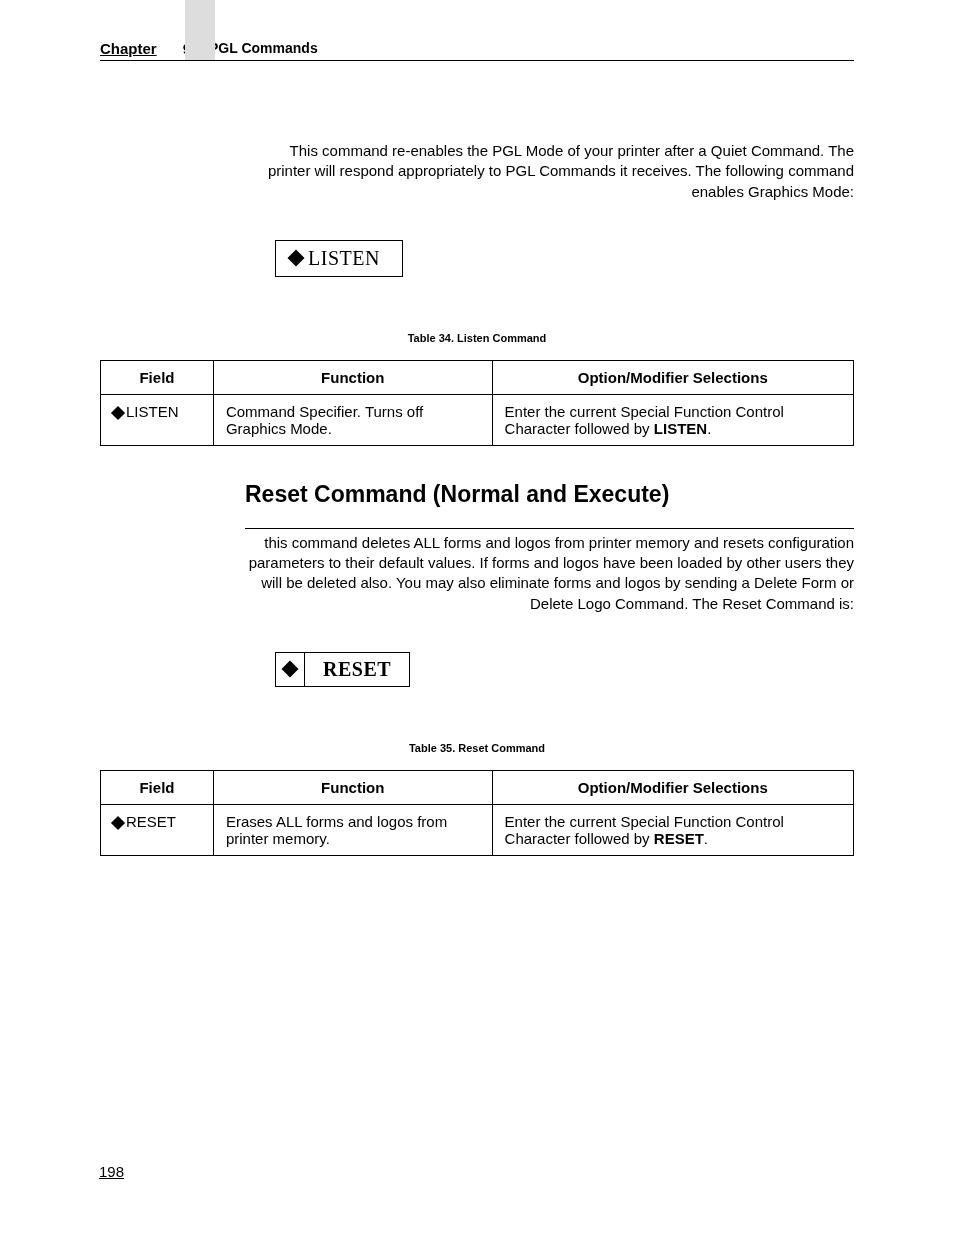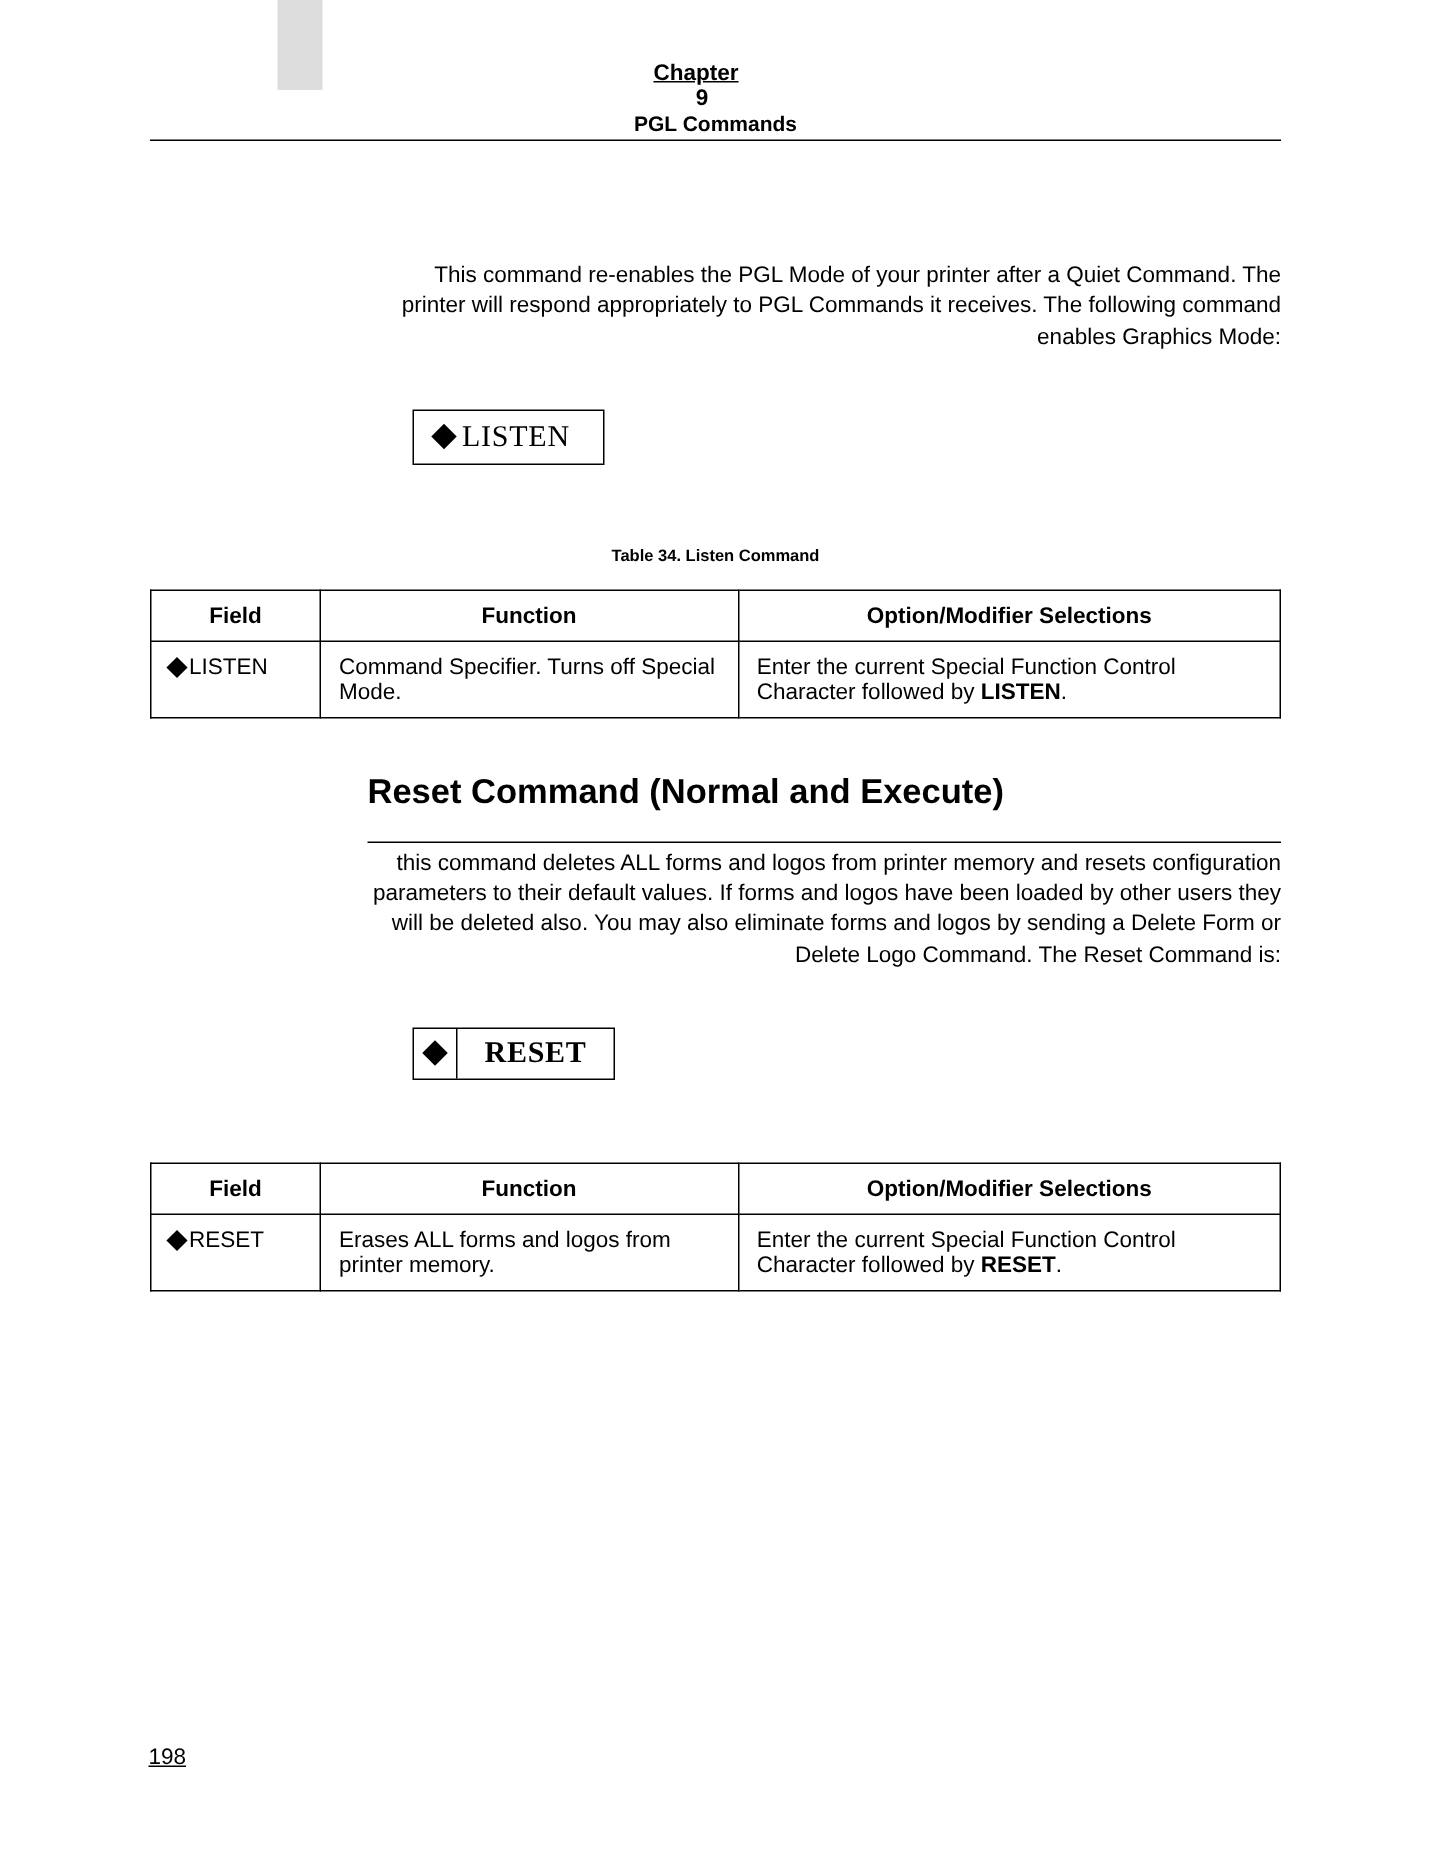--- a/index.html
+++ b/index.html
@@ -19,26 +19,25 @@
     .header-band {
       position: absolute;
       top: 0;
       left: 185px;
       width: 30px;
       height: 60px;
       background: #ddd;
     }
     .page-header {
       display: flex;
-      align-items: center;
+      align-items: flex-start;
       border-bottom: 1.5px solid #000;
       padding-bottom: 3px;
       margin-bottom: 80px;
       font-size: 15px;
-      flex-direction: column;
     }
     .chapter-label {
       font-weight: bold;
       text-decoration: underline;
       margin-right: 26px;
     }
     .chapter-number {
       font-weight: bold;
       margin-right: 18px;
     }
@@ -185,41 +184,42 @@
         <th>Field</th>
         <th>Function</th>
         <th>Option/Modifier Selections</th>
       </tr>
     </thead>
     <tbody>
       <tr>
         <td>
           <span class="diamond-small"></span><span>LISTEN</span>
         </td>
-        <td>Command Specifier. Turns off Special Mode.</td>
+        <td>Command Specifier. Turns off Graphics Mode.</td>
         <td>
           <span>Enter the current Special Function Control Character followed by </span><b>LISTEN</b><span>.</span>
         </td>
       </tr>
     </tbody>
   </table>
 </div>
 
 <div class="content-body">
   <div class="heading-h2">Reset Command (Normal and Execute)</div>
   <p style="margin-top: 0;">this command deletes ALL forms and logos from printer memory and resets configuration parameters to their default values. If forms and logos have been loaded by other users they will be deleted also. You may also eliminate forms and logos by sending a Delete Form or Delete Logo Command. The Reset Command is:</p>
   <div class="code-block-reset">
     <span class="diamond-cell">
       <span class="diamond" style="margin-right:0;"></span>
     </span>
     <span class="text-cell">RESET</span>
   </div>
 </div>
 
 <div class="full-width">
+  <div class="table-caption">Table 35. Reset Command</div>
   <table>
     <thead>
       <tr>
         <th>Field</th>
         <th>Function</th>
         <th>Option/Modifier Selections</th>
       </tr>
     </thead>
     <tbody>
       <tr>

